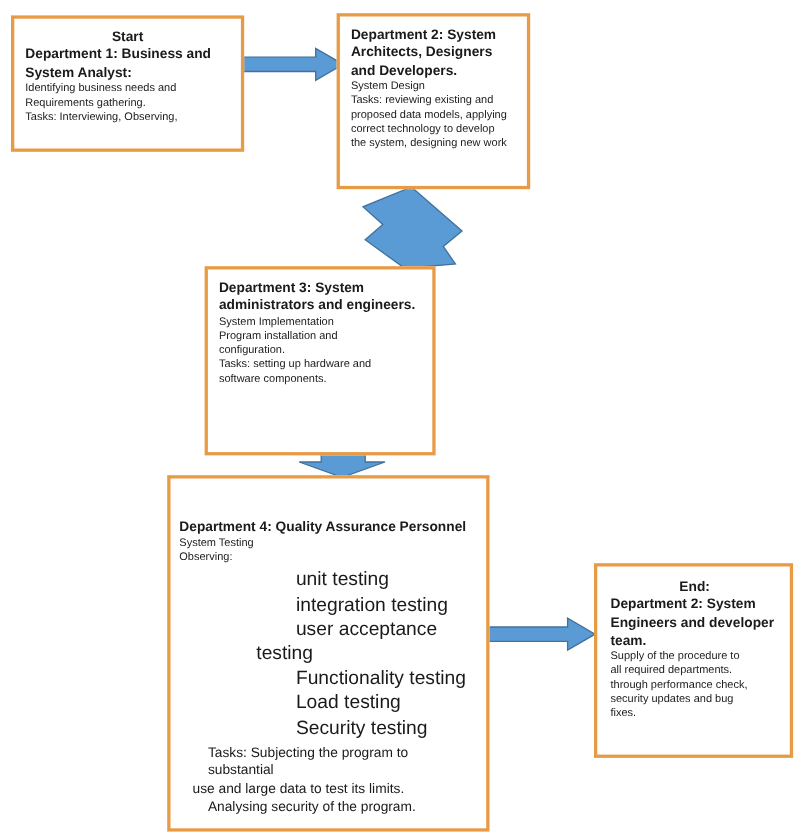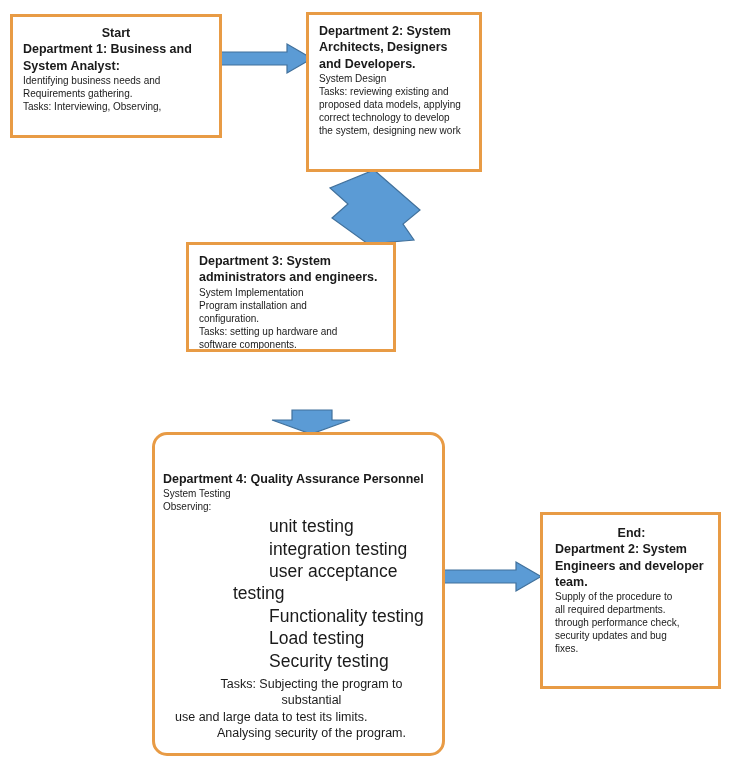--- a/index.html
+++ b/index.html
@@ -41,42 +41,42 @@
     font-weight: bold;
     font-size: 12.5px;
   }
   .txt {
     font-size: 10px;
     font-weight: normal;
   }
   
   #node-start      { left: 10px;  top: 14px;  width: 212px; height: 124px; }
   #node-design     { left: 306px; top: 12px;  width: 176px; height: 160px; }
-  #node-impl       { left: 186px; top: 242px; width: 210px; height: 110px; }
-  #node-qa         { left: 152px; top: 432px; width: 293px; height: 324px; border-radius: 15px; }
+  #node-impl       { left: 186px; top: 242px; width: 210px; height: 172px; }
+  #node-qa         { left: 152px; top: 432px; width: 293px; height: 324px; }
   #node-end        { left: 540px; top: 512px; width: 181px; height: 177px; }
 
   #node-qa .body   { padding: 36px 8px 0 8px; }
   #node-end .body  { padding: 10px 10px 0 12px; }
 
   .tech-list {
     font-size: 17.5px;
     line-height: 1.28;
     margin-top: 2px;
     padding-left: 70px;
   }
   .tech-list .item { text-indent: 36px; }
   .tech-list .item.wrapline { text-indent: 0; }
   .tasks-qa {
     font-size: 12.5px;
     margin-top: 4px;
     padding-left: 12px;
     line-height: 1.32;
   }
-  .tasks-qa .ind { padding-left: 14px; text-align: center; }
+  .tasks-qa .ind { padding-left: 14px; }
 
   
   #canvas svg { position: absolute; overflow: visible; }
   .arrow-shape { fill: #5B9BD5; stroke: #41719C; stroke-width: 1.2; }
 </style>
 </head>
 <body>
 
 <div id="canvas">
 

